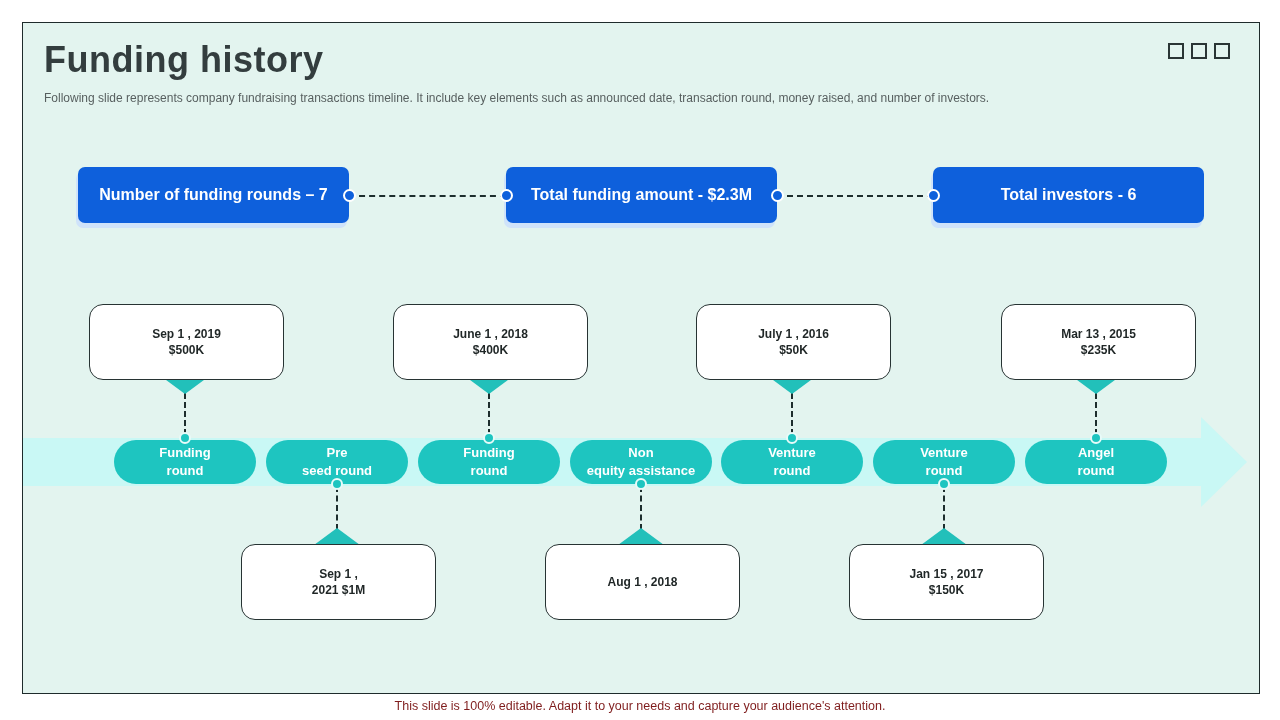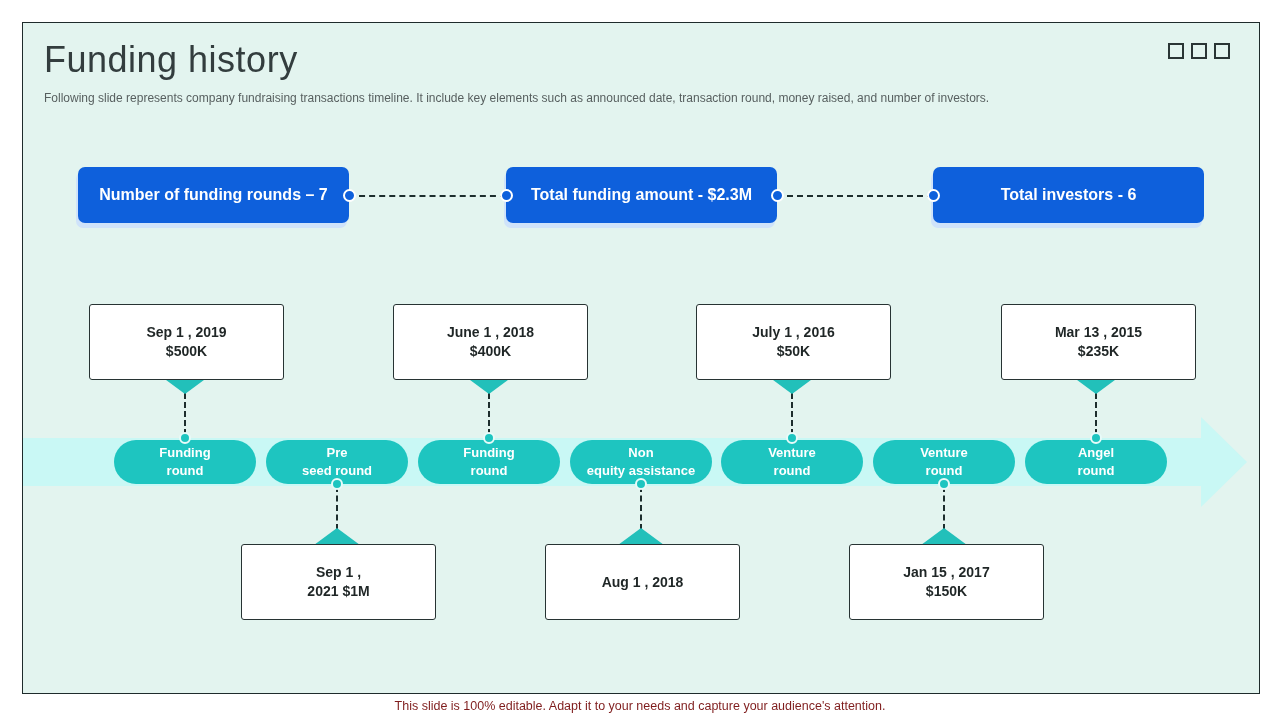--- a/index.html
+++ b/index.html
@@ -1,38 +1,38 @@
 <!DOCTYPE html>
 <html><head>
 <meta charset="utf-8">
 <style>
   html,body{margin:0;padding:0;background:#ffffff;}
   .page{position:relative;width:1280px;height:720px;background:#ffffff;overflow:hidden;
         font-family:"Liberation Sans",sans-serif;}
   .slide{position:absolute;left:22px;top:22px;width:1236px;height:670px;
          background:#e3f4ef;border:1px solid #1e2b2b;}
   
-  .title{position:absolute;left:21px;top:16px;font-size:36px;font-weight:400;
+  .title{position:absolute;left:21px;top:16px;font-size:36px;font-weight:700;
          color:#333d3e;letter-spacing:.5px;}
   .subtitle{position:absolute;left:21px;top:68px;width:980px;font-size:12px;
             color:#575f5f;}
   .squares{position:absolute;top:20px;left:1145px;display:flex;gap:7px;}
   .sq{width:12px;height:12px;border:2px solid #2a3535;background:transparent;}
   
   .stat-btn{position:absolute;top:144px;width:271px;height:56px;background:#0e60dc;
             border-radius:7px;color:#ffffff;font-weight:bold;font-size:16px;
             display:flex;align-items:center;justify-content:center;text-align:center;
             box-shadow:-2px 5px 0 0 #cfe3fa;}
   .hdash{position:absolute;top:172px;height:0;border-top:2px dashed #1d2d2d;}
   .bdot{position:absolute;top:166px;width:9px;height:9px;border-radius:50%;
         background:#0e60dc;border:2px solid #ffffff;}
   
   .info-card{position:absolute;width:193px;height:74px;background:#ffffff;
-             border:1px solid #273333;border-radius:3px;display:flex;flex-direction:column;
-             align-items:center;justify-content:center;font-weight:bold;font-size:14px;
+             border:1px solid #273333;border-radius:14px;display:flex;flex-direction:column;
+             align-items:center;justify-content:center;font-weight:bold;font-size:12px;
              color:#1f2626;text-align:center;line-height:1.35;z-index:3;}
   .card-line:empty{display:none;}
   .top-card{top:281px;}
   .bottom-card{top:521px;}
   
   .tri{position:absolute;width:0;height:0;border-left:23px solid transparent;
        border-right:23px solid transparent;z-index:2;}
   .tri-down{border-top:17px solid #22c0ba;top:354px;}
   .tri-up{border-bottom:17px solid #22c0ba;top:505px;}
   .vdash{position:absolute;width:0;border-left:2px dashed #1d2d2d;z-index:1;}

